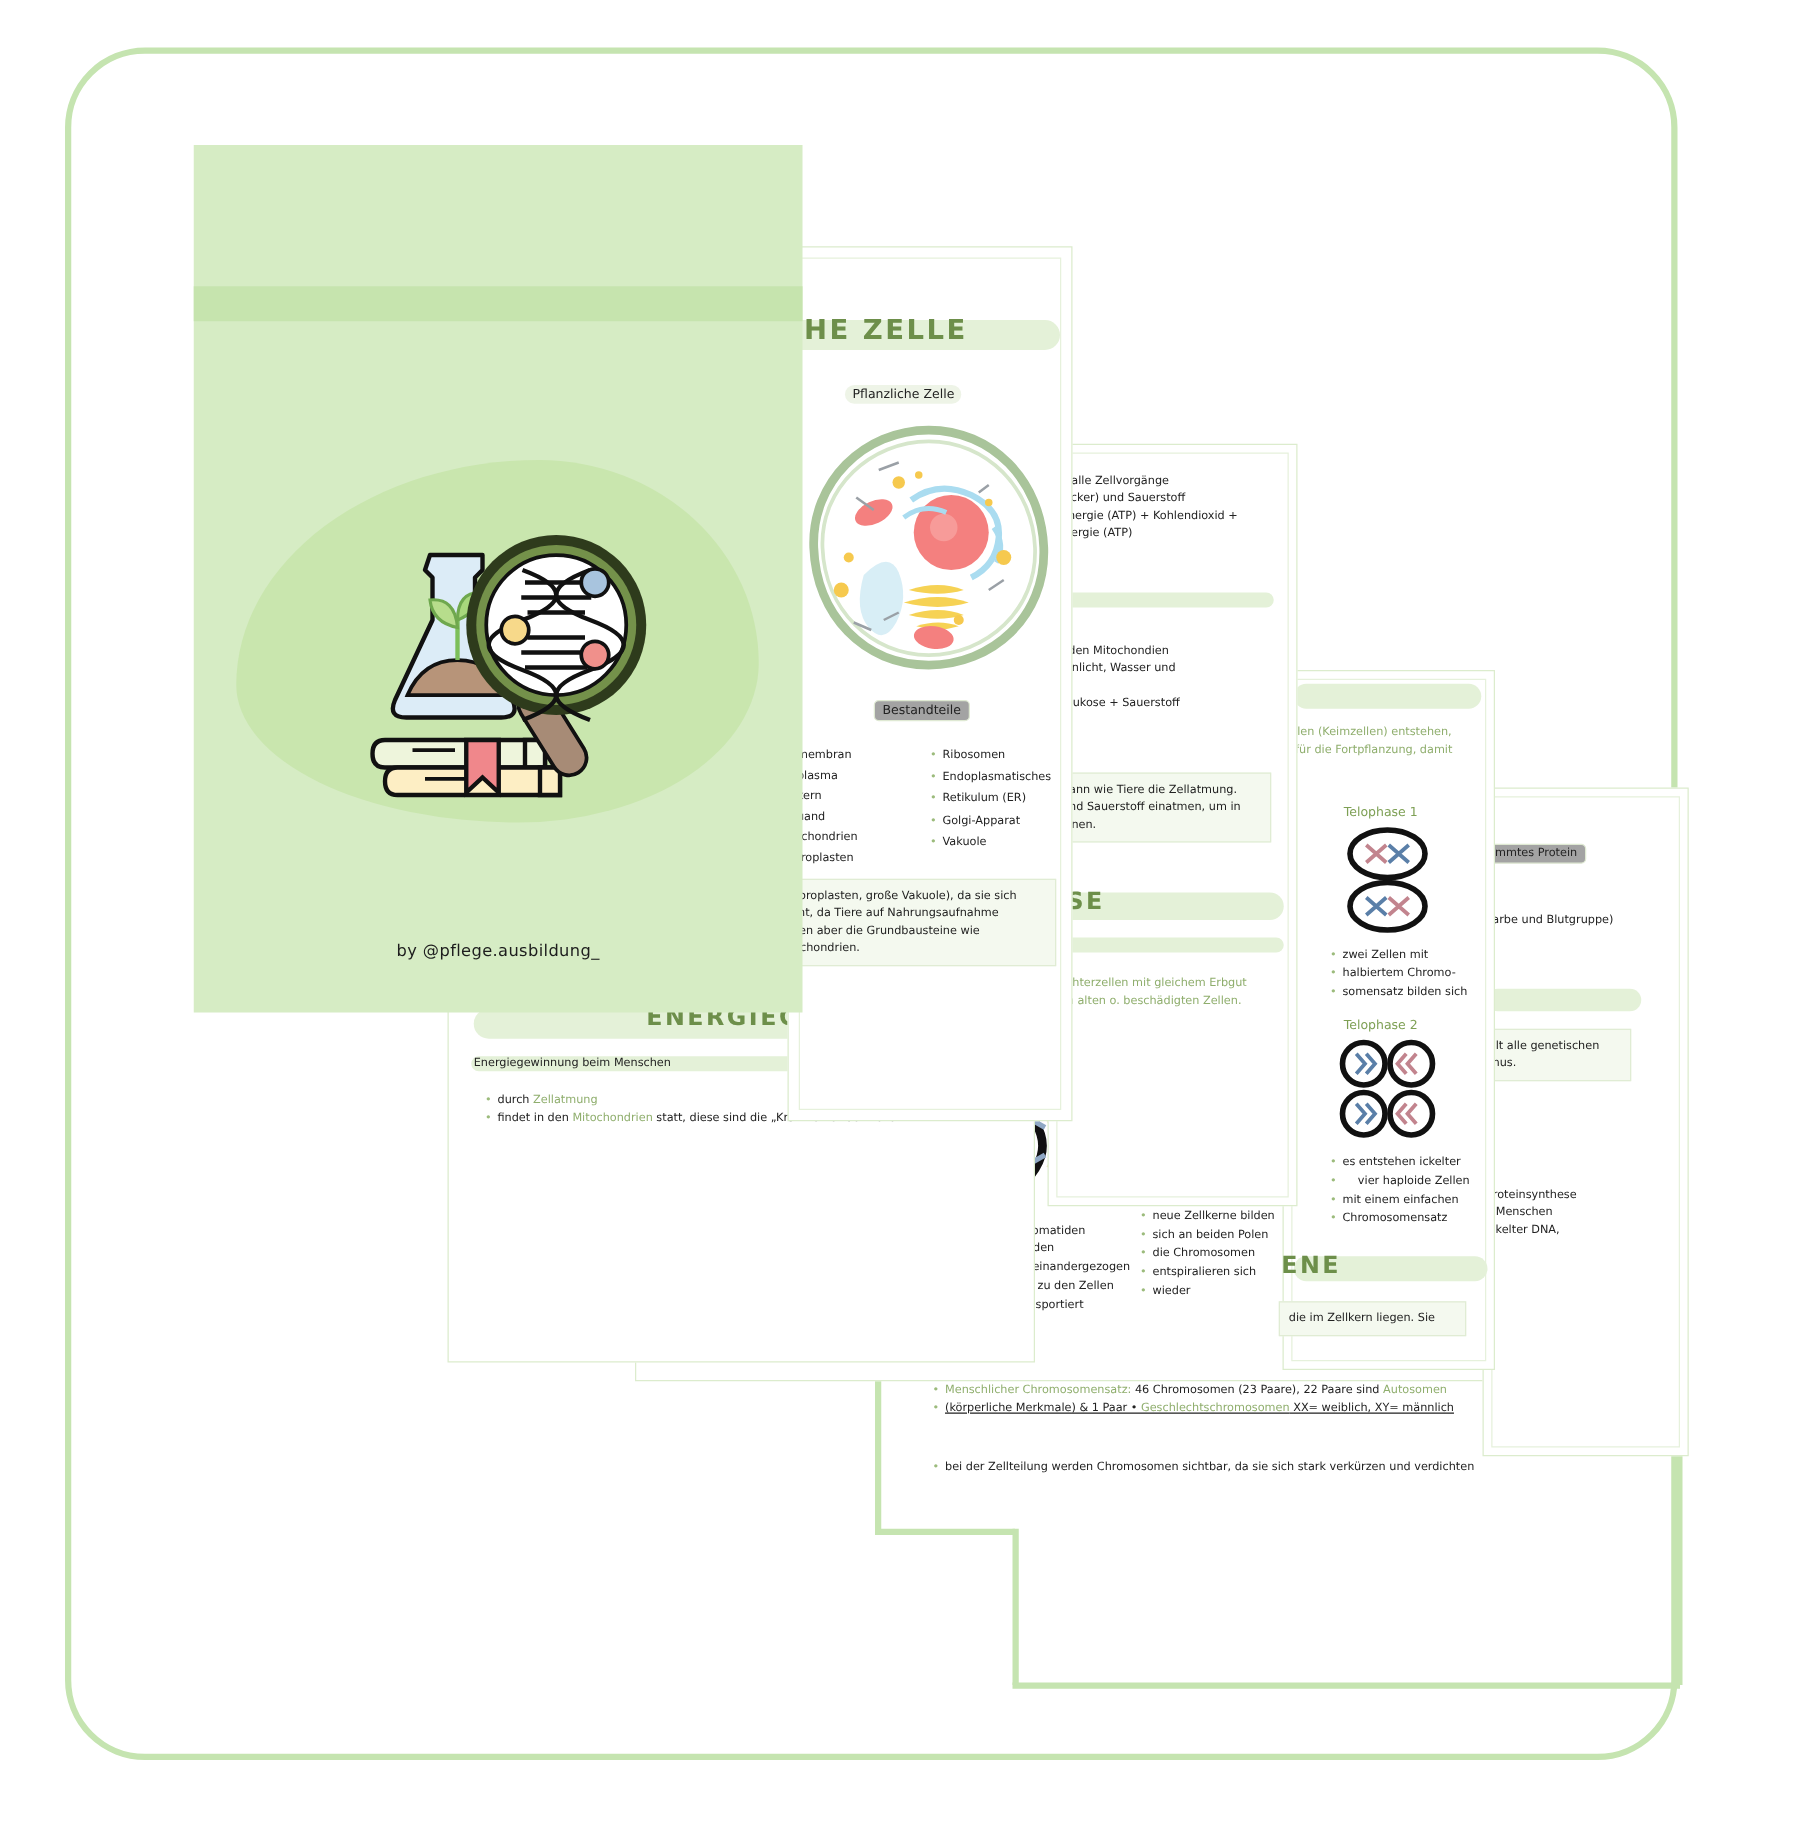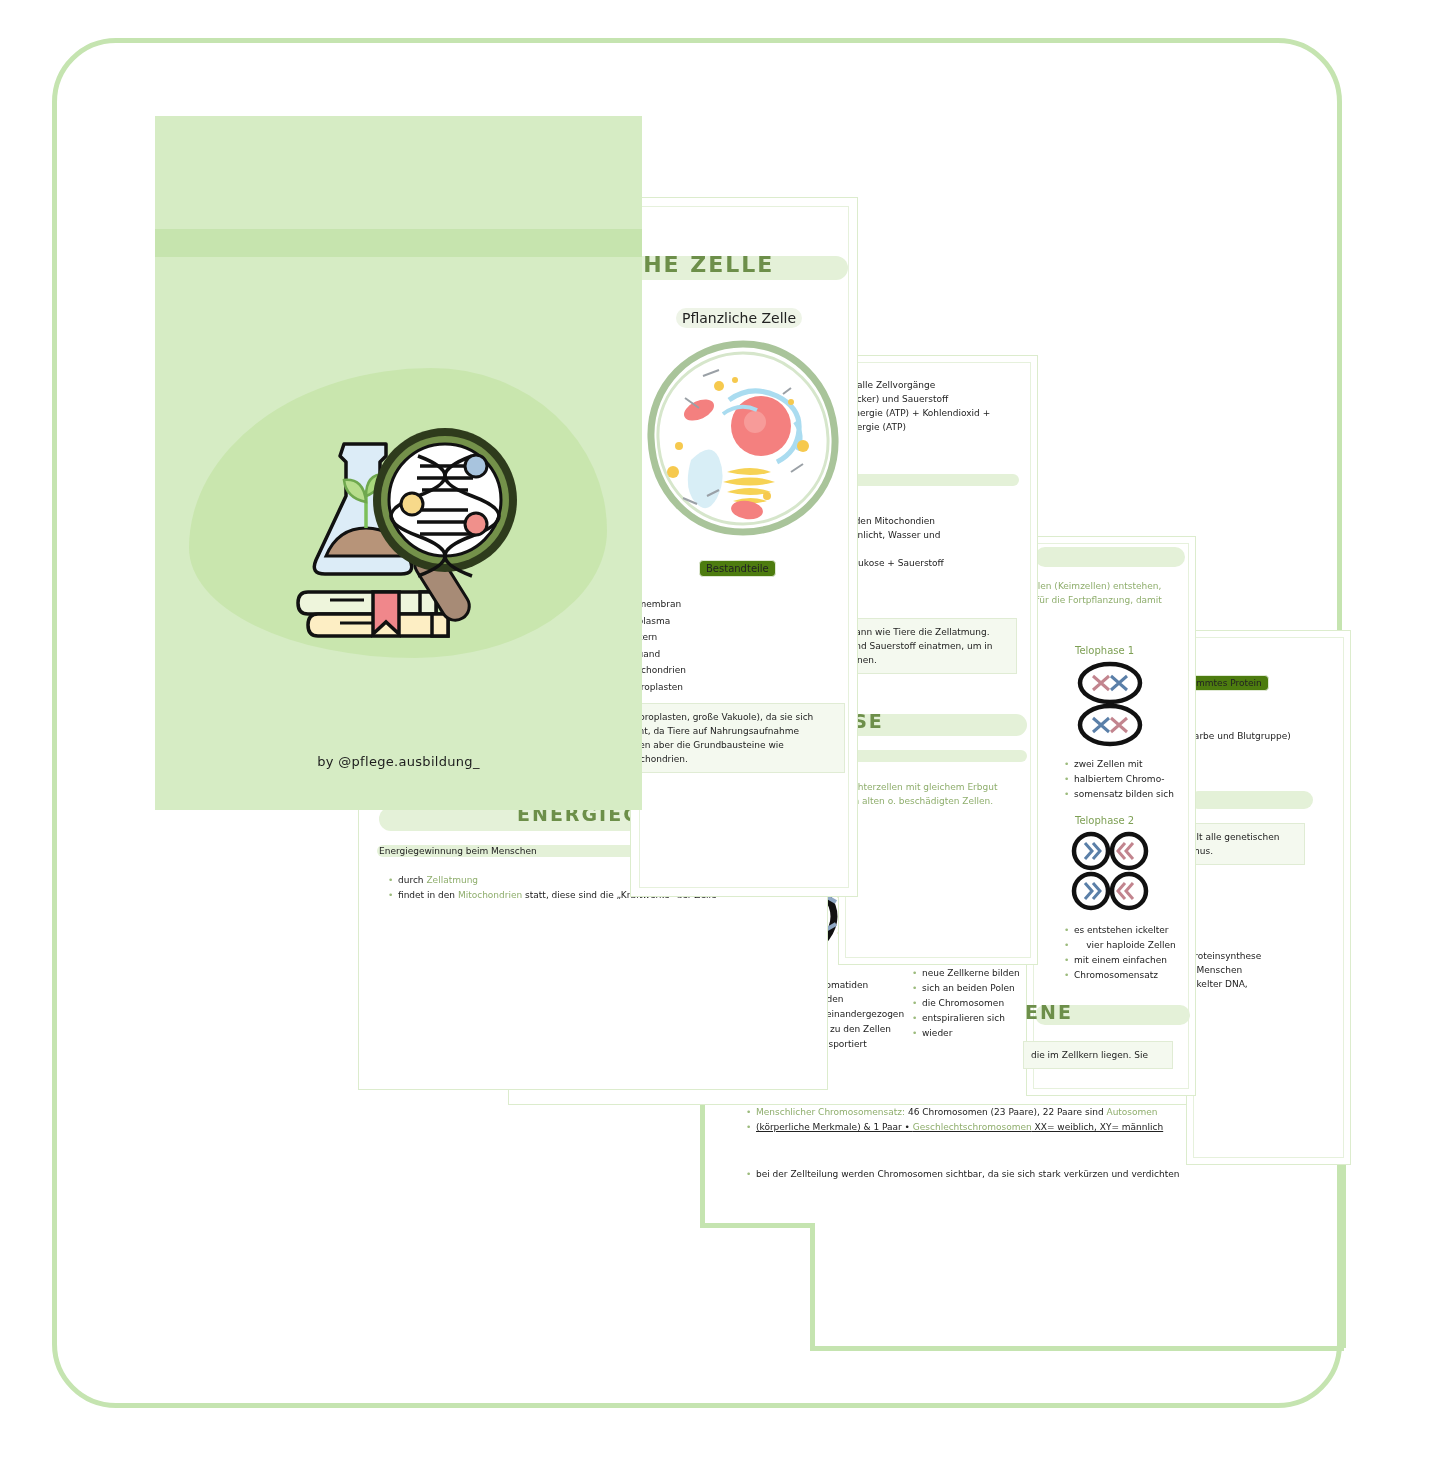--- a/index.html
+++ b/index.html
@@ -42,21 +42,21 @@
   #p6{left:358px;top:790px;width:470px;height:300px;z-index:10;}
   
   #p7{left:508px;top:805px;width:700px;height:300px;z-index:9;}
 
   
   .hd{font-size:19px;letter-spacing:2px;color:#6d8f4a;font-weight:700;
       position:absolute;white-space:nowrap;}
   .hdbar{position:absolute;background:#e4f1d8;border-radius:12px;height:22px;}
   .txt{position:absolute;font-size:9px;color:#222;line-height:14px;}
   .txtg{color:#8fae6d;}
-  .pill{position:absolute;background:#4d7c0f;border:1px solid #dfe9d3;border-radius:4px;
+  .pill{position:absolute;background:#a3a3a3;border:1px solid #dfe9d3;border-radius:4px;
     font-size:9px;color:#222;padding:2px 6px;white-space:nowrap;}
   .note{position:absolute;background:#f4f9ef;border:1px solid #e0ecd4;
     font-size:9px;color:#222;line-height:14px;padding:6px 7px;box-sizing:border-box;}
   .bul{position:absolute;font-size:9px;color:#222;line-height:14px;}
   ul.b{margin:0;padding-left:11px;list-style:none;}
   ul.b li{position:relative;margin-bottom:1px;}
   ul.b li:before{content:"•";position:absolute;left:-10px;color:#9cbb7c;}
 
   .divbar{position:absolute;height:12px;background:#e4f1d8;border-radius:8px;}
   .phase-title{position:absolute;font-size:10px;color:#7ea055;white-space:nowrap;}
@@ -284,21 +284,21 @@
     <div>e Tochterzellen mit gleichem Erbgut</div>
     <div>z von alten o. beschädigten Zellen.</div>
   </div>
 </div>
 
 <div class="sheet sheet-border" id="p2">
   <div class="inner-border" style="left:8px;top:8px;right:8px;bottom:8px;"></div>
   <div class="hdbar" style="left:-8px;top:58px;width:225px;height:24px;"></div>
   <div class="hd" style="left:-6px;top:54px;font-size:22px;">CHE ZELLE</div>
 
-  <div class="pill" style="left:45px;top:110px;background:#eef4e7;border:none;font-size:14px;border-radius:10px;">Pflanzliche Zelle</div>
+  <div class="pill" style="left:45px;top:110px;background:#eef4e7;border:none;font-size:10px;border-radius:10px;">Pflanzliche Zelle</div>
 
   <svg style="position:absolute;left:12px;top:140px;" width="200" height="200">
     <path d="M100 6 C150 6 190 46 192 100 C194 156 150 194 100 194 C48 194 10 154 8 100 C6 48 48 6 100 6 Z" fill="#fff" stroke="#a9c49a" stroke-width="7"></path>
     <path d="M100 15 C146 15 183 52 185 100 C187 150 146 186 100 186 C54 186 17 150 15 100 C13 52 54 15 100 15 Z" fill="#fff" stroke="#d6e6cb" stroke-width="3"></path>
     <circle cx="118" cy="88" r="30" fill="#f4807f"></circle>
     <circle cx="112" cy="84" r="11" fill="#f79b99"></circle>
     <path d="M86 62 q22 -16 48 -4 q24 12 22 34 q-2 22 -22 32" fill="none" stroke="#aadcf0" stroke-width="5"></path>
     <path d="M80 76 q16 -12 34 -4" fill="none" stroke="#aadcf0" stroke-width="4"></path>
     <path d="M152 84 q10 14 2 28" fill="none" stroke="#aadcf0" stroke-width="4"></path>
     <path d="M48 122 q-8 28 4 42 q12 14 22 -4 q10 -20 2 -40 q-8 -18 -28 2 Z" fill="#d8eef6"></path>
@@ -334,20 +334,29 @@
   <div class="pill" style="left:68px;top:362px;font-size:10px;">Bestandteile</div>
 
   <div class="txt" style="left:-4px;top:398px;line-height:16.5px;">
     <div>ellmembran</div>
     <div>ellplasma</div>
     <div>ellkern</div>
     <div>elluand</div>
     <div>litochondrien</div>
     <div>hloroplasten</div>
   </div>
+  <div class="bul" style="left:112px;top:398px;line-height:16.5px;">
+    <ul class="b">
+      <li>Ribosomen</li>
+      <li>Endoplasmatisches</li>
+      <li style="list-style:none;">Retikulum (ER)</li>
+      <li>Golgi-Apparat</li>
+      <li>Vakuole</li>
+    </ul>
+  </div>
 
   <div class="note" style="left:-8px;top:505px;width:222px;">
     <span>hloroplasten, große Vakuole), da sie sich</span><br>
     <span>icht, da Tiere auf Nahrungsaufnahme</span><br>
     <span>tzen aber die Grundbausteine wie</span><br>
     <span>tochondrien.</span>
   </div>
 </div>
 
 <div id="cover" class="sheet">

